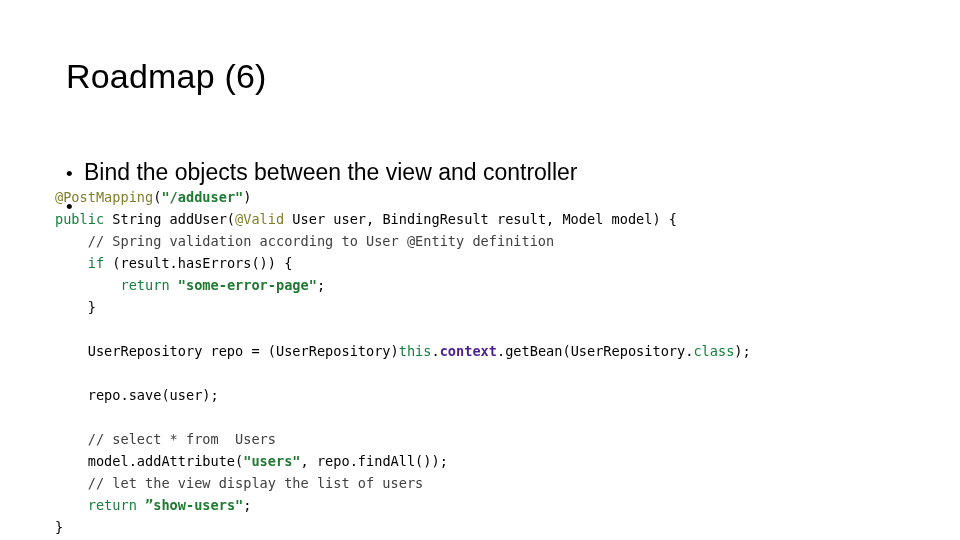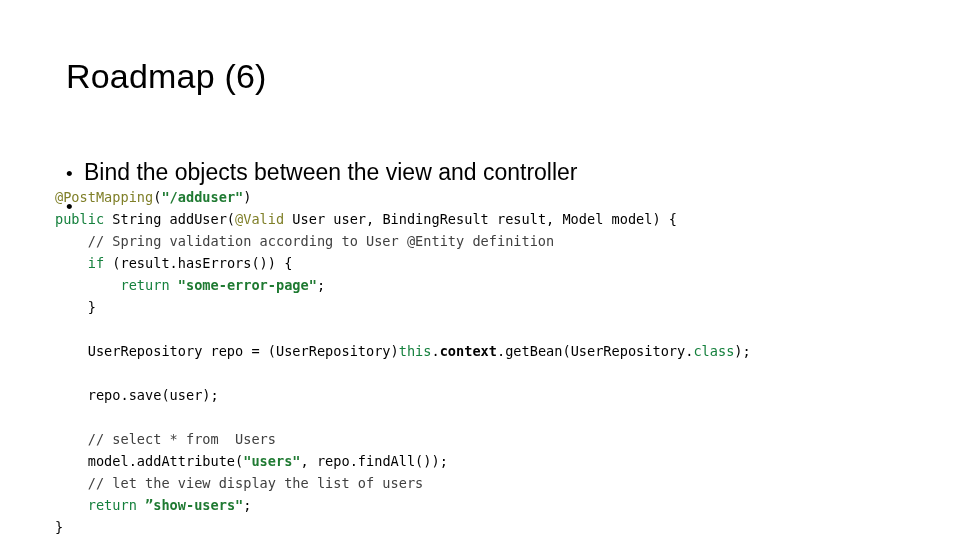--- a/index.html
+++ b/index.html
@@ -83,21 +83,21 @@
   }
   .code-line.blank {
     height: 22px;
   }
 
   
   .t-plain    { color: #000000; }
   .t-ann      { color: #7f7f28; }              
   .t-str      { color: #1f7a32; font-weight: bold; }  
   .t-kw       { color: #15803d; font-weight: normal; }  
-  .t-mem      { color: #000000; font-weight: bold; }  
+  .t-mem      { color: #4c1d95; font-weight: bold; }  
   .t-cmt      { color: #404040; }              
 </style>
 </head>
 <body>
 
 <div class="slide">
 
   <div class="slide-title">Roadmap (6)</div>
 
   <div class="bullet-list">

